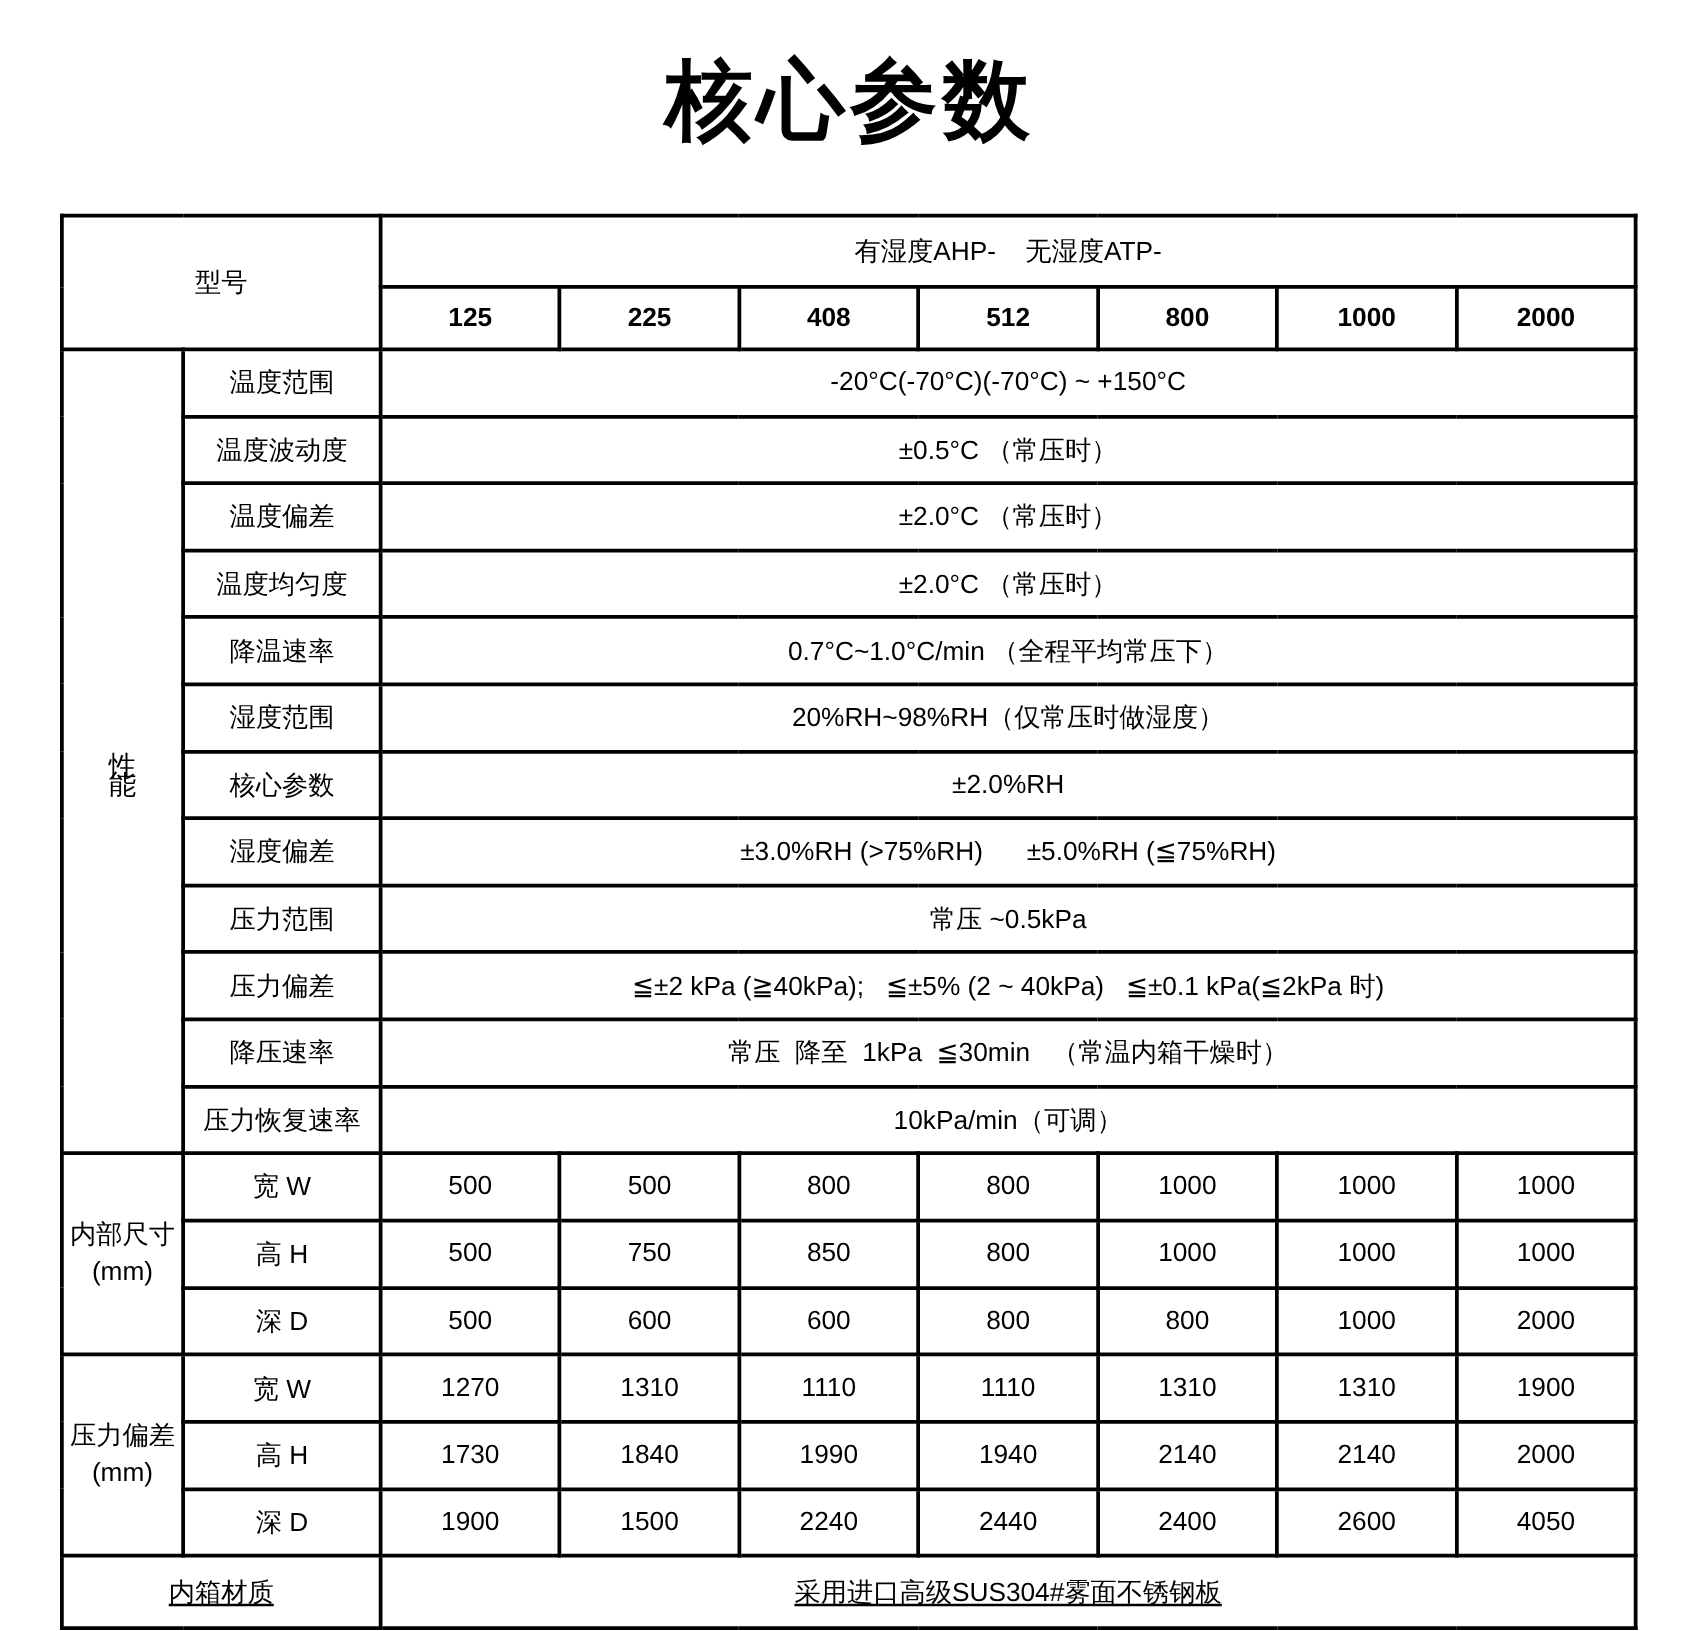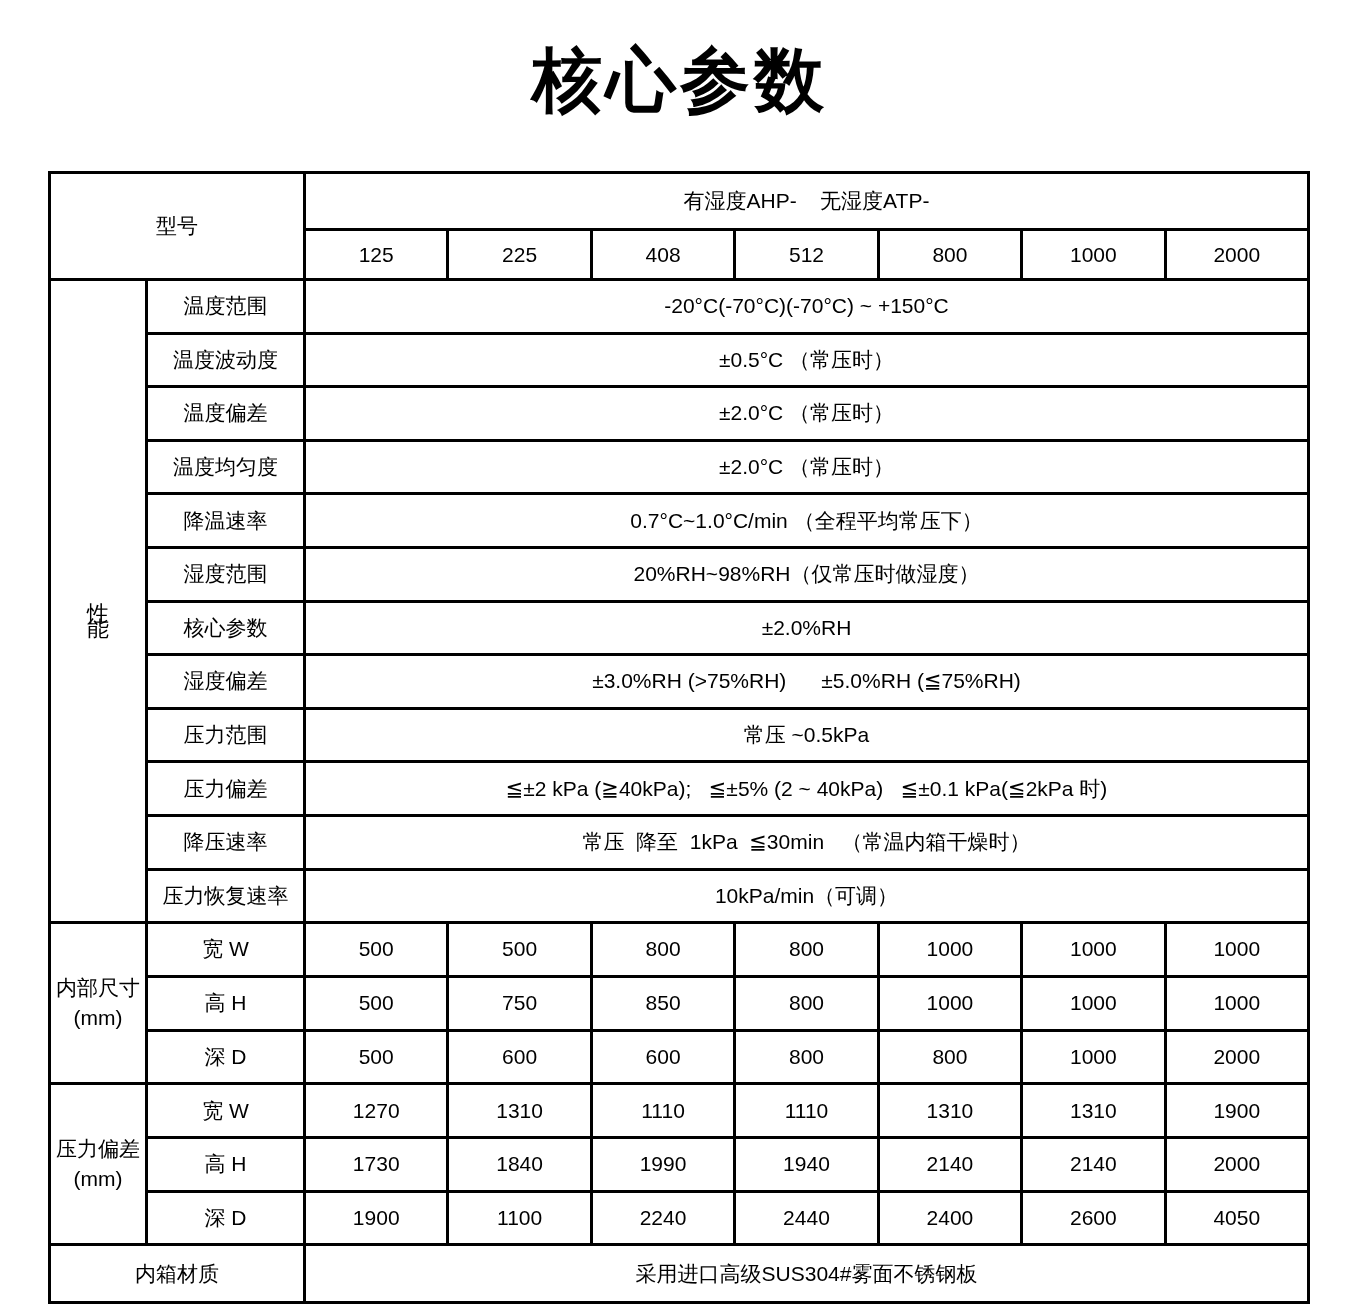--- a/index.html
+++ b/index.html
@@ -29,24 +29,24 @@
     text-align: center;
     vertical-align: middle;
     font-size: 21px;
     white-space: pre;
     padding: 0;
     background: #ffffff;
     overflow: hidden;
   }
   td.shaded { background: #e6e6e6; }
   tr.r-h1 { height: 57px; }
-  tr.r-h2 { height: 50px; }
+  tr.r-h2 { height: 50px; font-weight: bold; }
   tr.r    { height: 53.6px; }
   tr.r-d  { height: 53.7px; }
-  tr.r-m  { height: 58px; }
+  tr.r-m  { height: 58px; text-decoration: underline; }
   .v-label {
     display: inline-block;
     writing-mode: vertical-rl;
     text-orientation: upright;
     letter-spacing: 14px;
     font-size: 22px;
   }
   td.sec-label { white-space: pre-line; line-height: 1.45; }
 </style>
 </head>
@@ -183,21 +183,21 @@
     <td class="shaded">1840</td>
     <td class="shaded">1990</td>
     <td class="shaded">1940</td>
     <td class="shaded">2140</td>
     <td class="shaded">2140</td>
     <td class="shaded">2000</td>
   </tr>
   <tr class="r-d">
     <td>深 D</td>
     <td>1900</td>
-    <td>1100</td>
+    <td>1500</td>
     <td>2240</td>
     <td>2440</td>
     <td>2400</td>
     <td>2600</td>
     <td>4050</td>
   </tr>
 
   <tr class="r-m">
     <td colspan="2" class="shaded">内箱材质</td>
     <td colspan="7" class="shaded">采用进口高级SUS304#雾面不锈钢板</td>

